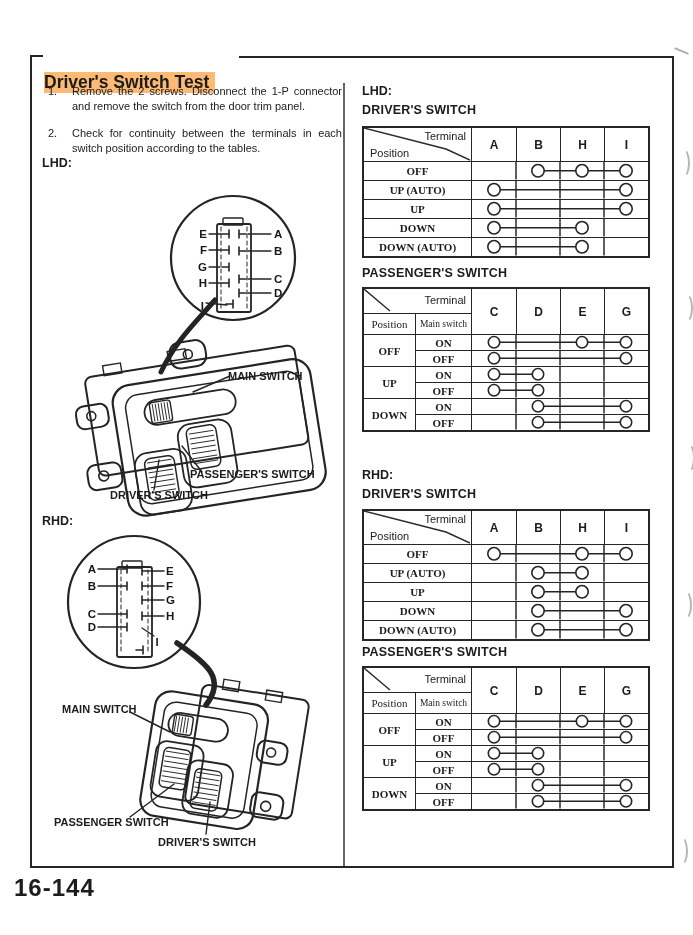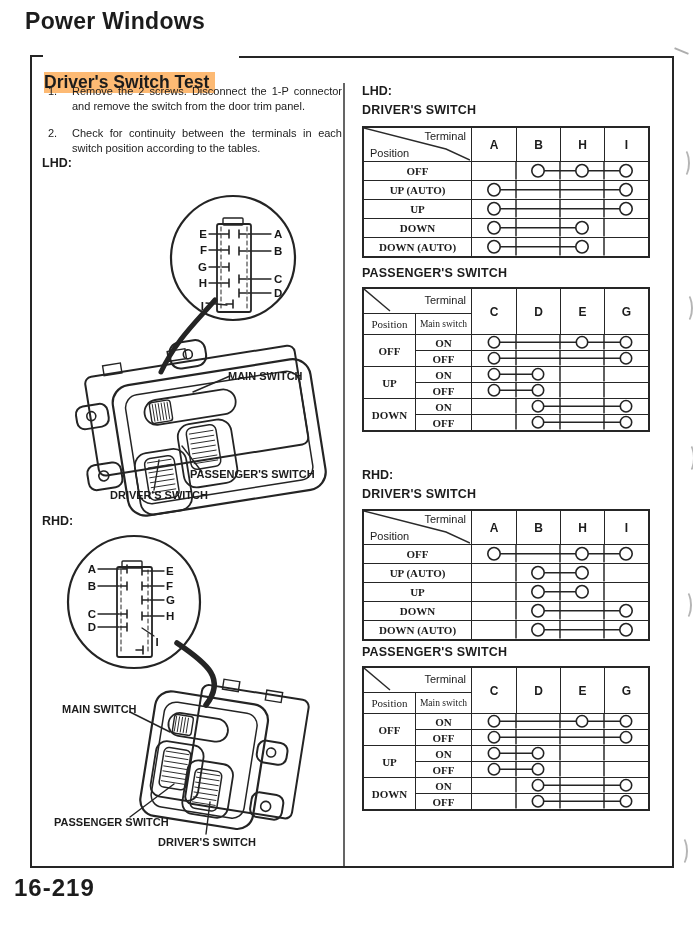--- a/index.html
+++ b/index.html
@@ -41,21 +41,20 @@
   
   .diagram *{stroke:#242424;fill:none;stroke-linecap:round;}
   .diagram text{fill:#171717;stroke:none;font-family:"Liberation Sans",sans-serif;
                 font-size:11.5px;font-weight:bold;}
 </style>
 </head>
 <body>
 
 <div class="sheet">
 
-  <div class="abs h1" style="left:25px;top:8px;">Power Windows</div>
 
   <div class="abs rule" style="left:30px;top:55px;width:2px;height:813px;"></div>
   <div class="abs rule" style="left:30px;top:55px;width:13px;height:2px;"></div>
   <div class="abs rule" style="left:239px;top:56px;width:433px;height:2px;"></div>
   <div class="abs rule" style="left:672px;top:56px;width:2px;height:812px;"></div>
   <div class="abs rule" style="left:30px;top:866px;width:644px;height:2px;"></div>
   <div class="abs h2" style="left:44px;top:44px;">Driver's Switch Test</div>
 
   <div class="abs crease" style="left:343px;top:83px;width:2px;height:783px;"></div>
 
@@ -481,21 +480,21 @@
           <line x1="44" y1="0" x2="44" y2="14.5" stroke="#2a2a2a" stroke-width="1.5"></line>
           <line x1="88" y1="0" x2="88" y2="14.5" stroke="#2a2a2a" stroke-width="1.5"></line>
           <line x1="132" y1="0" x2="132" y2="14.5" stroke="#2a2a2a" stroke-width="1.5"></line>
           <line x1="66" y1="7.25" x2="154" y2="7.25" stroke="#242424" stroke-width="1.5"></line>
           <circle cx="66" cy="7.25" r="5.7" fill="#fff" stroke="#242424" stroke-width="1.6"></circle>
           <circle cx="154" cy="7.25" r="5.7" fill="#fff" stroke="#242424" stroke-width="1.6"></circle>
         </svg>
       </div>
     </div>
 
-  <div class="abs pagenum" style="left:14px;top:874px;">16-219</div>
+  <div class="abs pagenum" style="left:14px;top:874px;">16-144</div>
 
   <div class="curl" style="left:676px;top:148px;"></div>
   <div class="curl" style="left:679px;top:293px;"></div>
   <div class="curl" style="left:681px;top:443px;"></div>
   <div class="curl" style="left:678px;top:590px;"></div>
   <div class="curl" style="left:674px;top:836px;"></div>
   <div class="slash" style="left:674px;top:50px;"></div>
 </div>
 
 </body></html>

